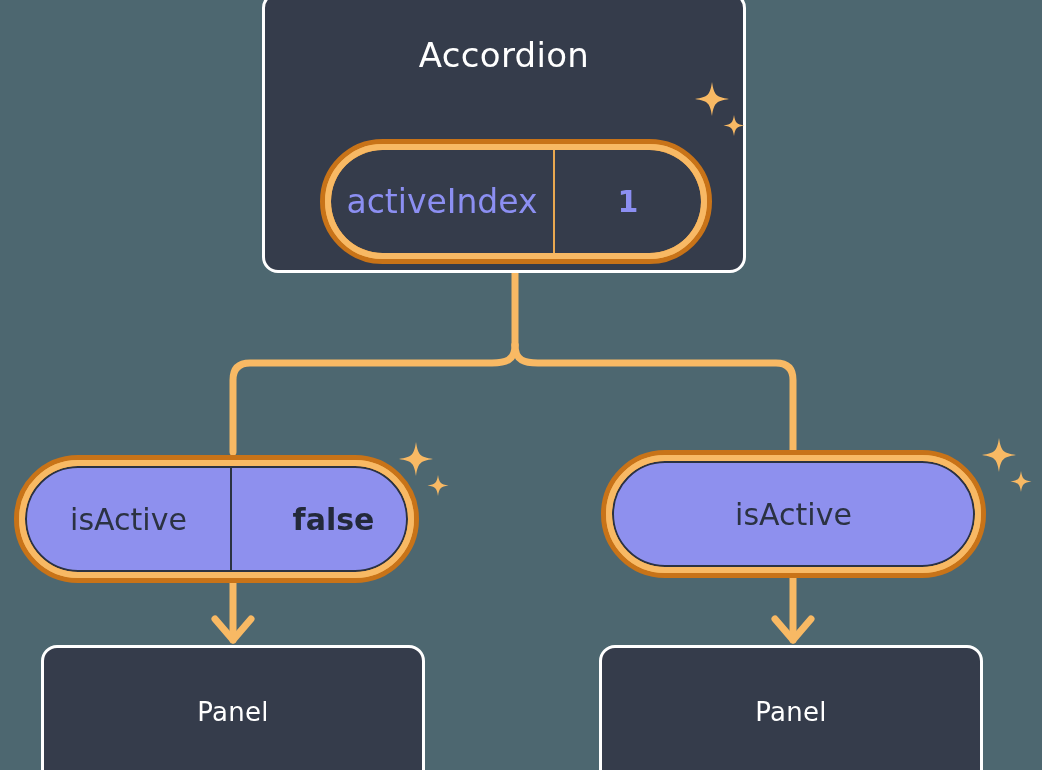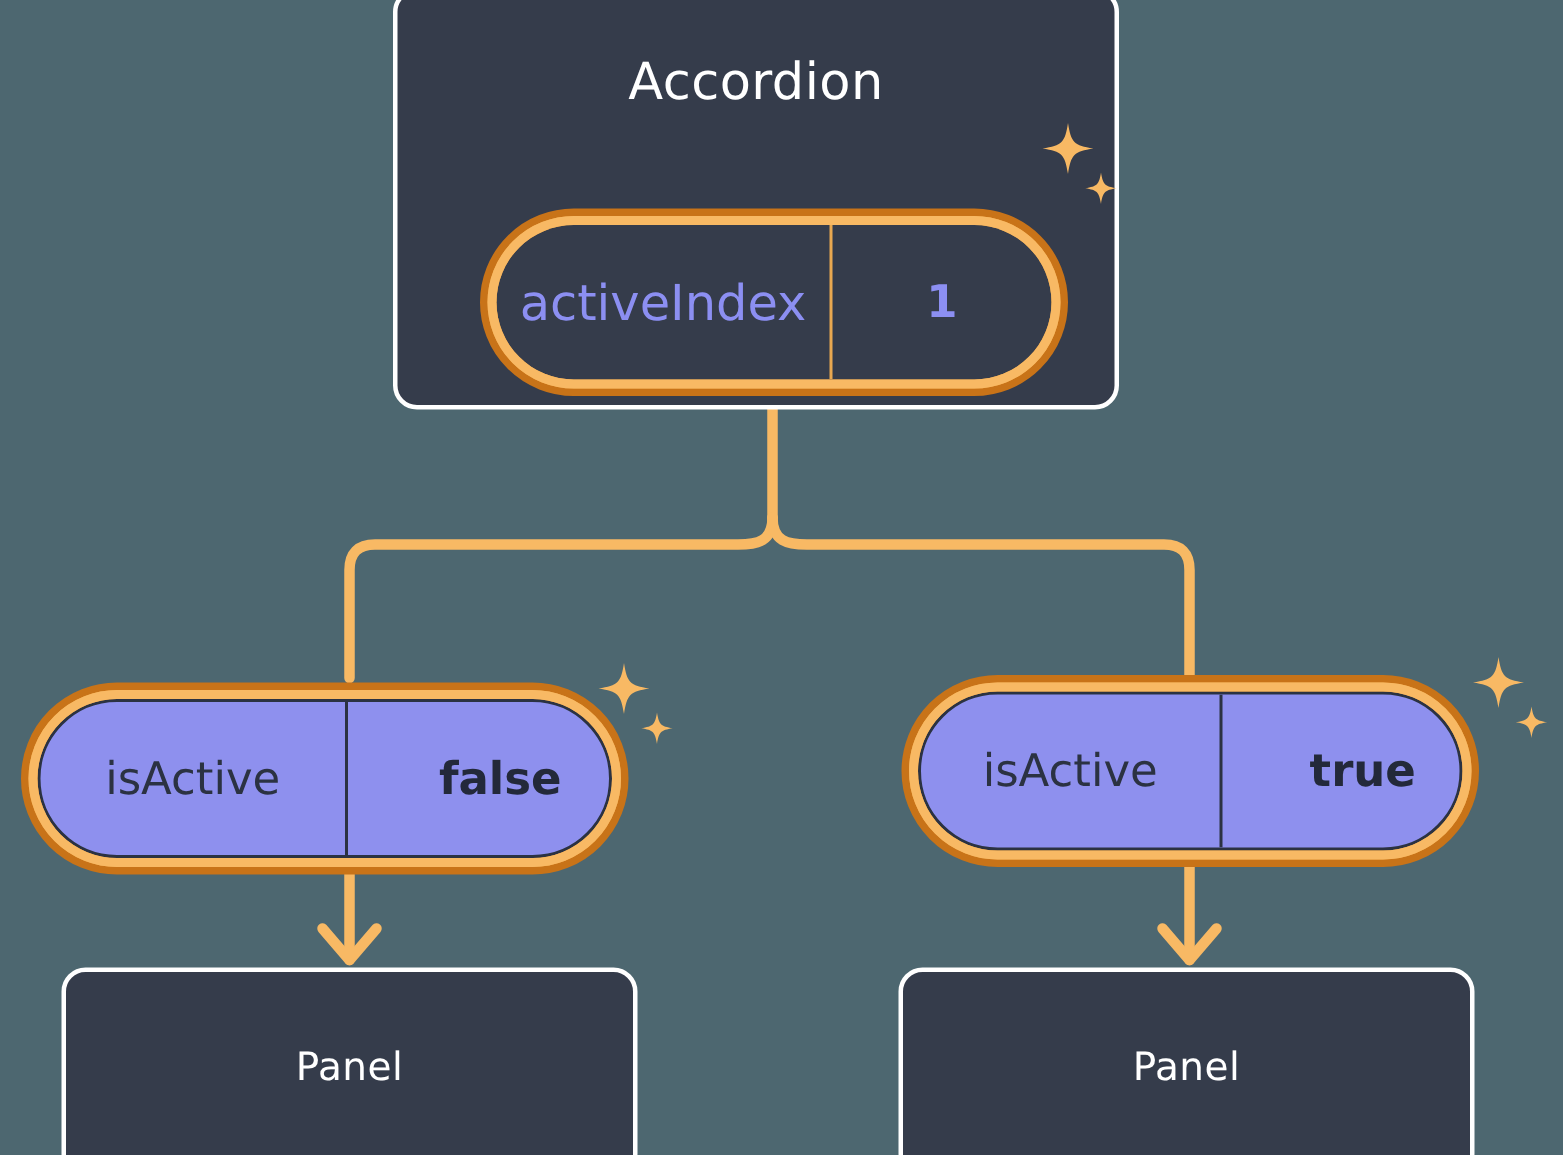--- a/index.html
+++ b/index.html
@@ -220,21 +220,20 @@
   <svg id="sparkles-left" class="sparkle-group" width="56" height="62" viewBox="0 0 56 62">
     <path fill="#f8b964" d="M20 0 C22 13, 24 15, 37 17 C24 19, 22 21, 20 34 C18 21, 16 19, 3 17 C16 15, 18 13, 20 0 Z"></path>
     <path fill="#f8b964" d="M42 33 C43.3 41, 44.5 42.2, 52.5 43.5 C44.5 44.8, 43.3 46, 42 54 C40.7 46, 39.5 44.8, 31.5 43.5 C39.5 42.2, 40.7 41, 42 33 Z"></path>
   </svg>
 
   <div id="pill-is-active-right" class="pill-wrap pill-purple">
     <div class="pill-ring-outer">
       <div class="pill-ring-inner">
         <div class="pill-body">
           <div class="pill-key">isActive</div>
-          <div class="pill-val">true</div>
         </div>
       </div>
     </div>
   </div>
 
   <svg id="sparkles-right" class="sparkle-group" width="56" height="62" viewBox="0 0 56 62">
     <path fill="#f8b964" d="M20 0 C22 13, 24 15, 37 17 C24 19, 22 21, 20 34 C18 21, 16 19, 3 17 C16 15, 18 13, 20 0 Z"></path>
     <path fill="#f8b964" d="M42 33 C43.3 41, 44.5 42.2, 52.5 43.5 C44.5 44.8, 43.3 46, 42 54 C40.7 46, 39.5 44.8, 31.5 43.5 C39.5 42.2, 40.7 41, 42 33 Z"></path>
   </svg>
 

